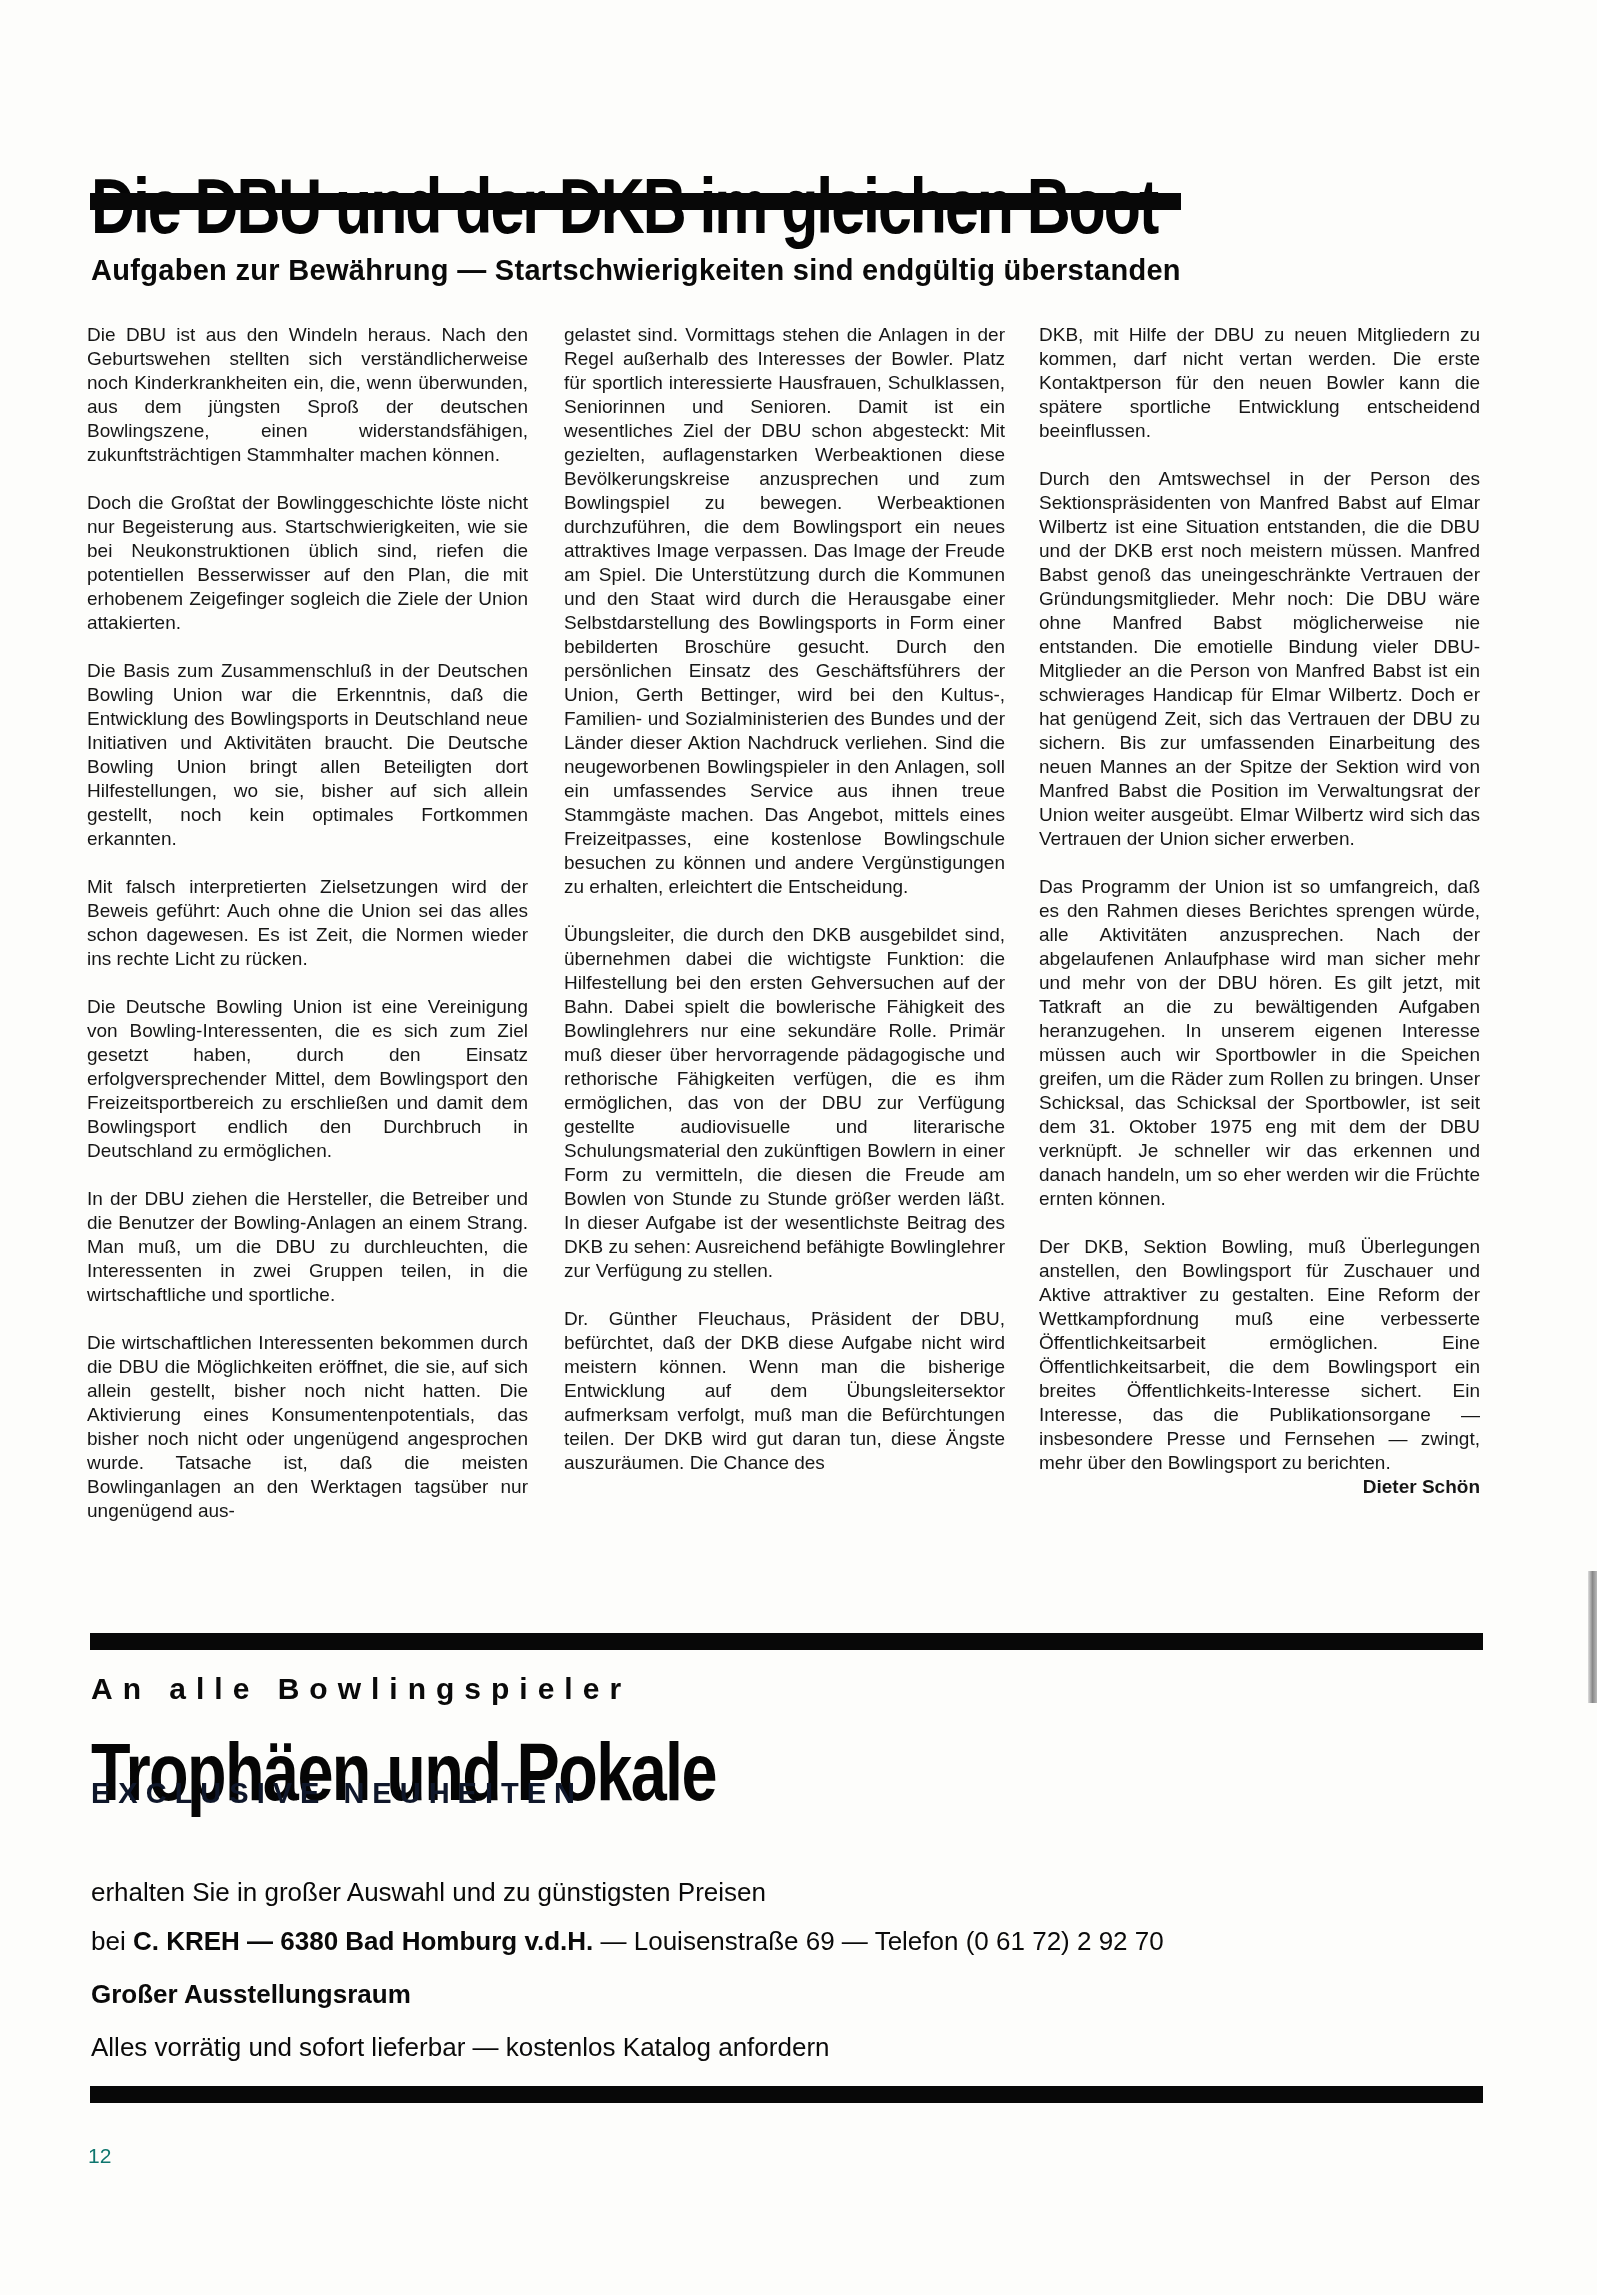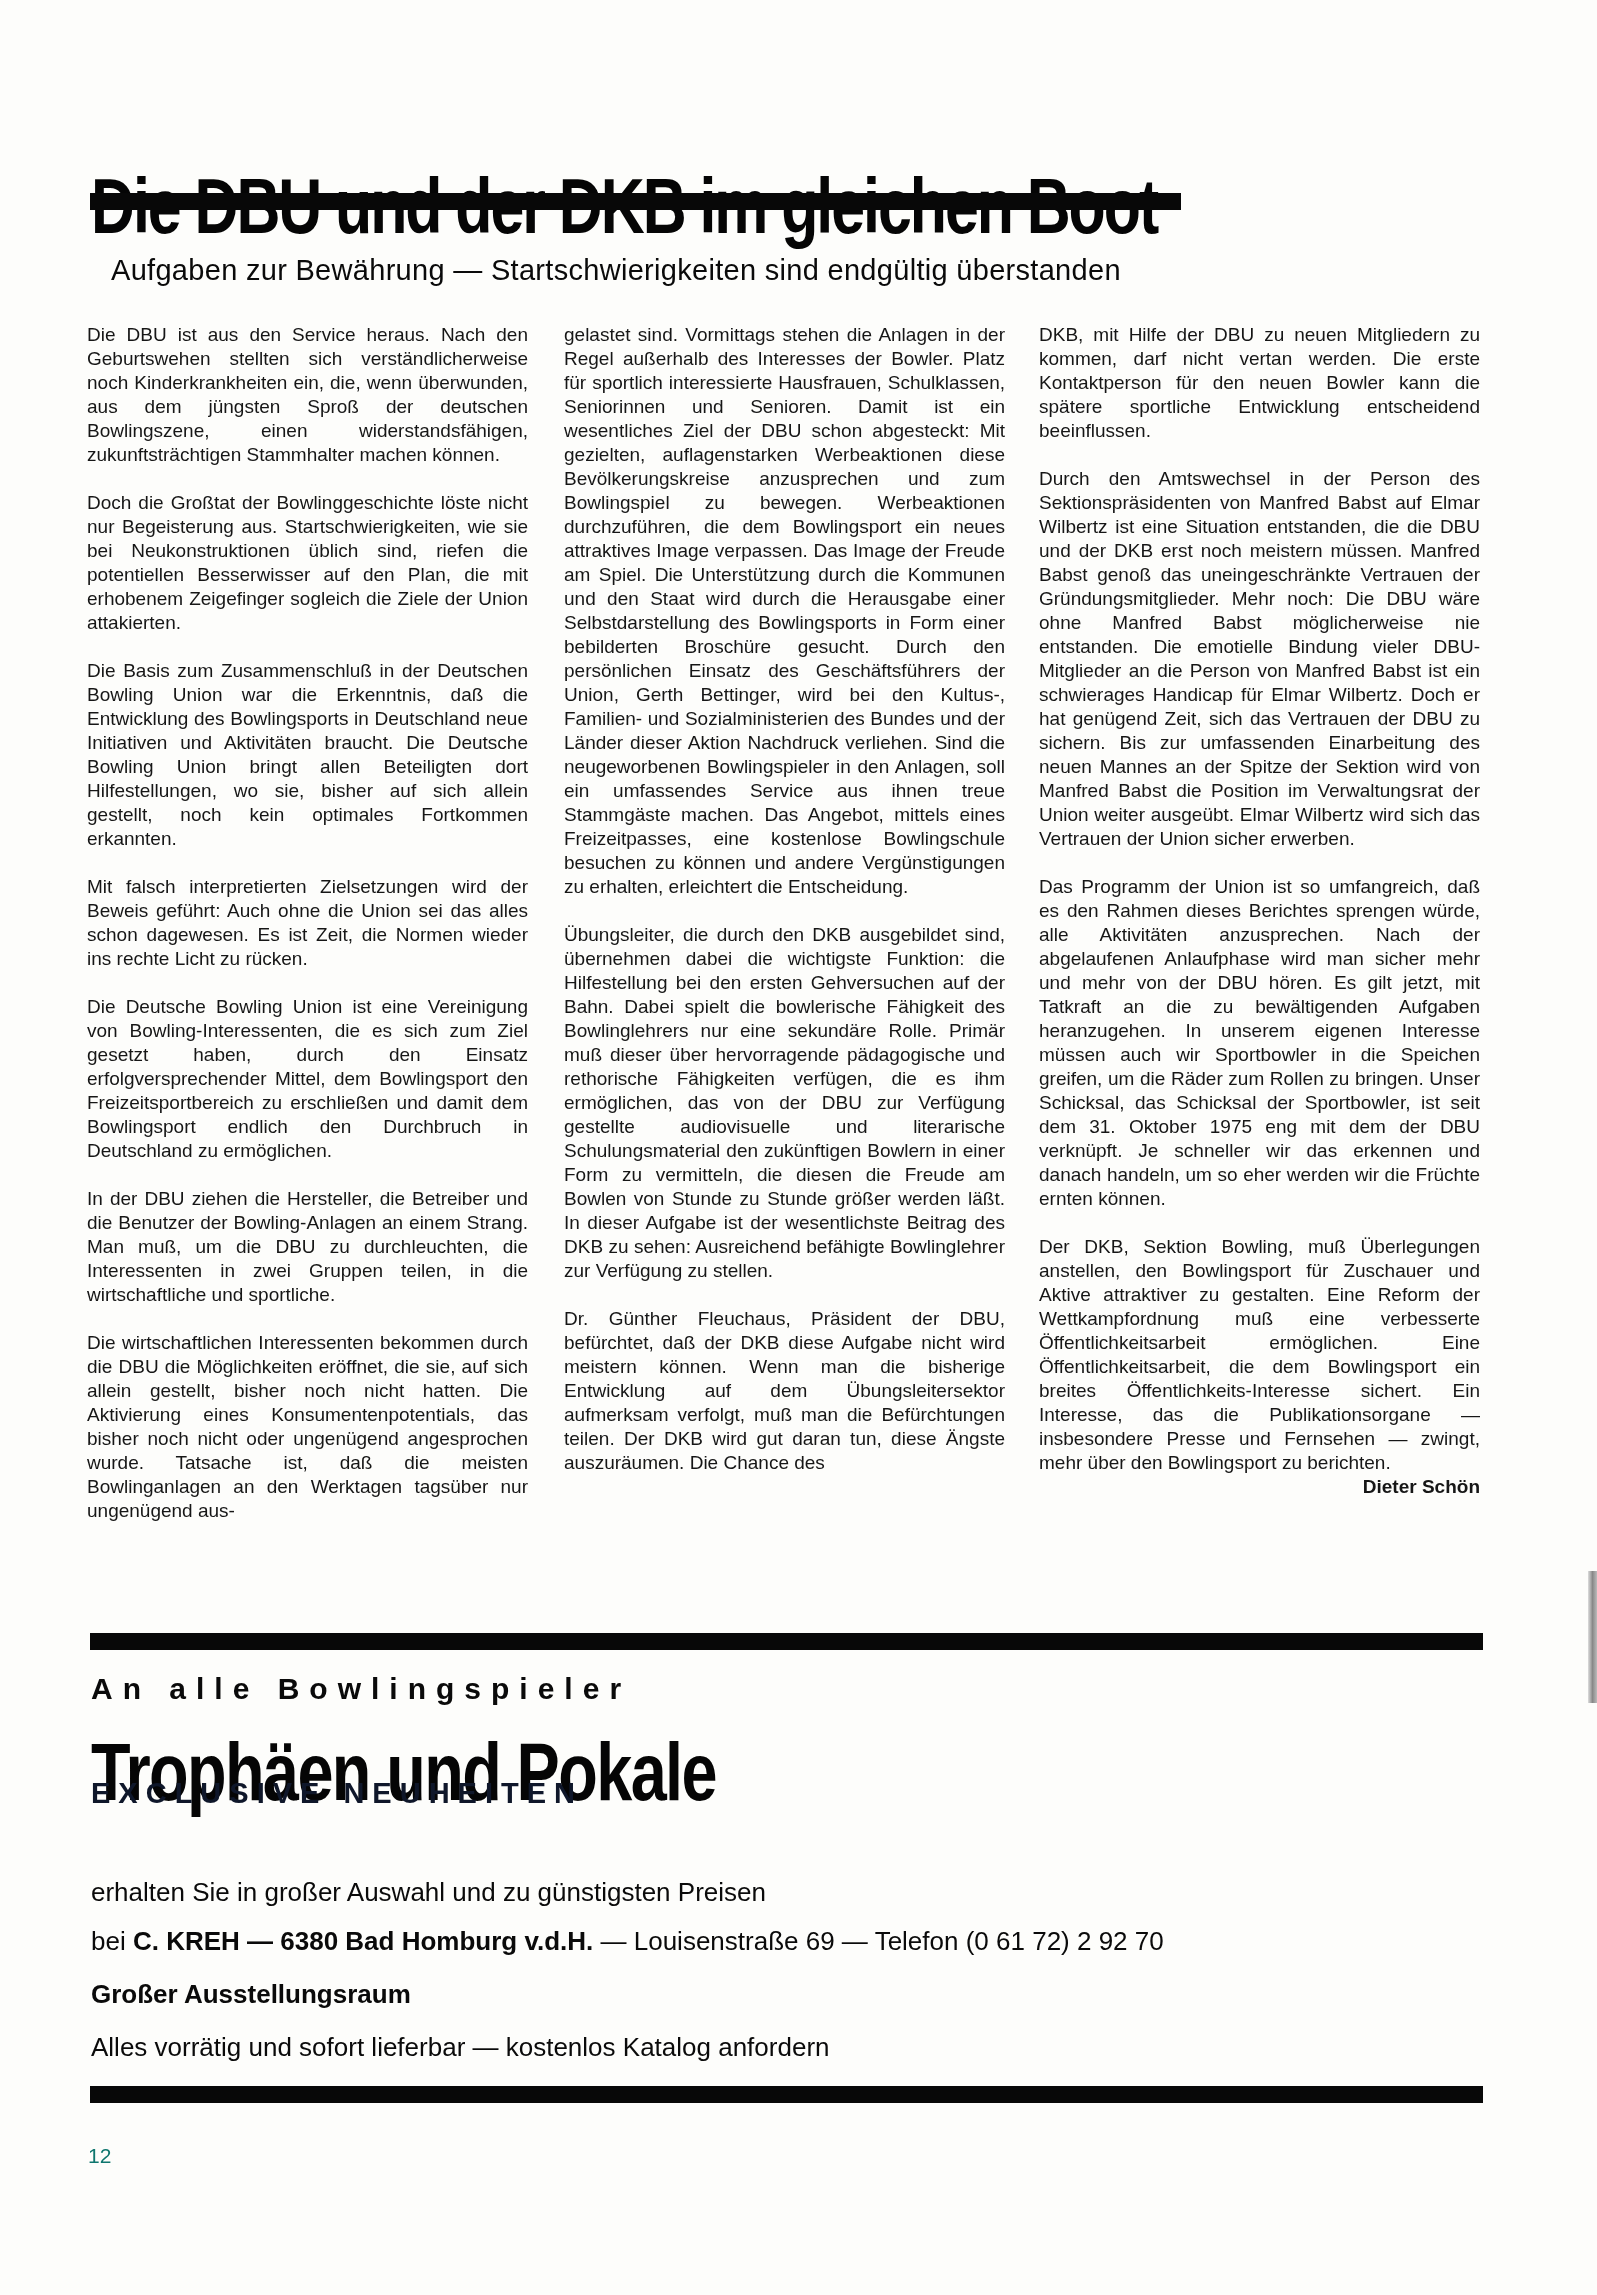--- a/index.html
+++ b/index.html
@@ -8,22 +8,22 @@
     font-family: "Liberation Sans", sans-serif; color: #1a1a1a;
   }
   .headline {
     position: absolute; left: 91px; top: 111px; width: 1096px;
     font-family: "Liberation Sans", sans-serif; font-weight: bold;
     font-size: 78px; line-height: 86px; letter-spacing: -2.6px;
     transform: scaleX(0.78); transform-origin: left top; color: #050505; white-space: nowrap;
   }
   .headline-rule { position: absolute; left: 90px; top: 193px; width: 1091px; height: 17px; background: #080808; }
   .subheadline {
-    position: absolute; left: 91px; top: 228px; font-weight: normal; font-size: 29px;
-    line-height: 37px; color: #0a0a0a; white-space: nowrap; letter-spacing: 0.3px; margin-left: 20px;
+    position: absolute; left: 91px; top: 228px; font-weight: bold; font-size: 29px;
+    line-height: 37px; color: #0a0a0a; white-space: nowrap; letter-spacing: 0.3px;
   }
   .columns { position: absolute; top: 323px; left: 87px; width: 1393px; height: 1241px; }
   .col { position: absolute; top: 0; width: 441px; font-size: 19px; line-height: 24px; text-align: justify; hyphens: manual; color: #161616; }
   .col p { margin: 0 0 24px 0; }
   .col-1 { left: 0; }
   .col-2 { left: 477px; }
   .col-3 { left: 952px; }
   .signature { font-weight: bold; float: right; }
   .ad-rule-top { position: absolute; left: 90px; top: 1633px; width: 1393px; height: 17px; background: #080808; }
   .ad-kicker {
@@ -53,21 +53,21 @@
 </style>
 </head>
 <body>
 
 <h1 class="headline">Die DBU und der DKB im gleichen Boot</h1>
 <div class="headline-rule"></div>
 <h2 class="subheadline">Aufgaben zur Bewährung — Startschwierigkeiten sind endgültig überstanden</h2>
 
 <div class="columns">
   <div class="col col-1">
-    <p>Die DBU ist aus den Service heraus. Nach den Geburtswehen stellten sich verständlicherweise noch Kinderkrankheiten ein, die, wenn überwunden, aus dem jüngsten Sproß der deutschen Bowlingszene, einen widerstandsfähigen, zukunftsträchtigen Stammhalter machen können.</p>
+    <p>Die DBU ist aus den Windeln heraus. Nach den Geburtswehen stellten sich verständlicherweise noch Kinderkrankheiten ein, die, wenn überwunden, aus dem jüngsten Sproß der deutschen Bowlingszene, einen widerstandsfähigen, zukunftsträchtigen Stammhalter machen können.</p>
     <p>Doch die Großtat der Bowlinggeschichte löste nicht nur Begeisterung aus. Startschwierigkeiten, wie sie bei Neukonstruktionen üblich sind, riefen die potentiellen Besserwisser auf den Plan, die mit erhobenem Zeigefinger sogleich die Ziele der Union attakierten.</p>
     <p>Die Basis zum Zusammenschluß in der Deutschen Bowling Union war die Erkenntnis, daß die Entwicklung des Bowlingsports in Deutschland neue Initiativen und Aktivitäten braucht. Die Deutsche Bowling Union bringt allen Beteiligten dort Hilfestellungen, wo sie, bisher auf sich allein gestellt, noch kein optimales Fortkommen erkannten.</p>
     <p>Mit falsch interpretierten Zielsetzungen wird der Beweis geführt: Auch ohne die Union sei das alles schon dagewesen. Es ist Zeit, die Normen wieder ins rechte Licht zu rücken.</p>
     <p>Die Deutsche Bowling Union ist eine Vereinigung von Bowling-Interessenten, die es sich zum Ziel gesetzt haben, durch den Einsatz erfolgversprechender Mittel, dem Bowlingsport den Freizeitsportbereich zu erschließen und damit dem Bowlingsport endlich den Durchbruch in Deutschland zu ermöglichen.</p>
     <p>In der DBU ziehen die Hersteller, die Betreiber und die Benutzer der Bowling-Anlagen an einem Strang. Man muß, um die DBU zu durchleuchten, die Interessenten in zwei Gruppen teilen, in die wirtschaftliche und sportliche.</p>
     <p>Die wirtschaftlichen Interessenten bekommen durch die DBU die Möglichkeiten eröffnet, die sie, auf sich allein gestellt, bisher noch nicht hatten. Die Aktivierung eines Konsumentenpotentials, das bisher noch nicht oder ungenügend angesprochen wurde. Tatsache ist, daß die meisten Bowlinganlagen an den Werktagen tagsüber nur ungenügend aus-</p>
   </div>
   <div class="col col-2">
     <p>gelastet sind. Vormittags stehen die Anlagen in der Regel außerhalb des Interesses der Bowler. Platz für sportlich interessierte Hausfrauen, Schulklassen, Seniorinnen und Senioren. Damit ist ein wesentliches Ziel der DBU schon abgesteckt: Mit gezielten, auflagenstarken Werbeaktionen diese Bevölkerungskreise anzusprechen und zum Bowlingspiel zu bewegen. Werbeaktionen durchzuführen, die dem Bowlingsport ein neues attraktives Image verpassen. Das Image der Freude am Spiel. Die Unterstützung durch die Kommunen und den Staat wird durch die Herausgabe einer Selbstdarstellung des Bowlingsports in Form einer bebilderten Broschüre gesucht. Durch den persönlichen Einsatz des Geschäftsführers der Union, Gerth Bettinger, wird bei den Kultus-, Familien- und Sozialministerien des Bundes und der Länder dieser Aktion Nachdruck verliehen. Sind die neugeworbenen Bowlingspieler in den Anlagen, soll ein umfassendes Service aus ihnen treue Stammgäste machen. Das Angebot, mittels eines Freizeitpasses, eine kostenlose Bowlingschule besuchen zu können und andere Vergünstigungen zu erhalten, erleichtert die Entscheidung.</p>
     <p>Übungsleiter, die durch den DKB ausgebildet sind, übernehmen dabei die wichtigste Funktion: die Hilfestellung bei den ersten Gehversuchen auf der Bahn. Dabei spielt die bowlerische Fähigkeit des Bowlinglehrers nur eine sekundäre Rolle. Primär muß dieser über hervorragende pädagogische und rethorische Fähigkeiten verfügen, die es ihm ermöglichen, das von der DBU zur Verfügung gestellte audiovisuelle und literarische Schulungsmaterial den zukünftigen Bowlern in einer Form zu vermitteln, die diesen die Freude am Bowlen von Stunde zu Stunde größer werden läßt. In dieser Aufgabe ist der wesentlichste Beitrag des DKB zu sehen: Ausreichend befähigte Bowlinglehrer zur Verfügung zu stellen.</p>

